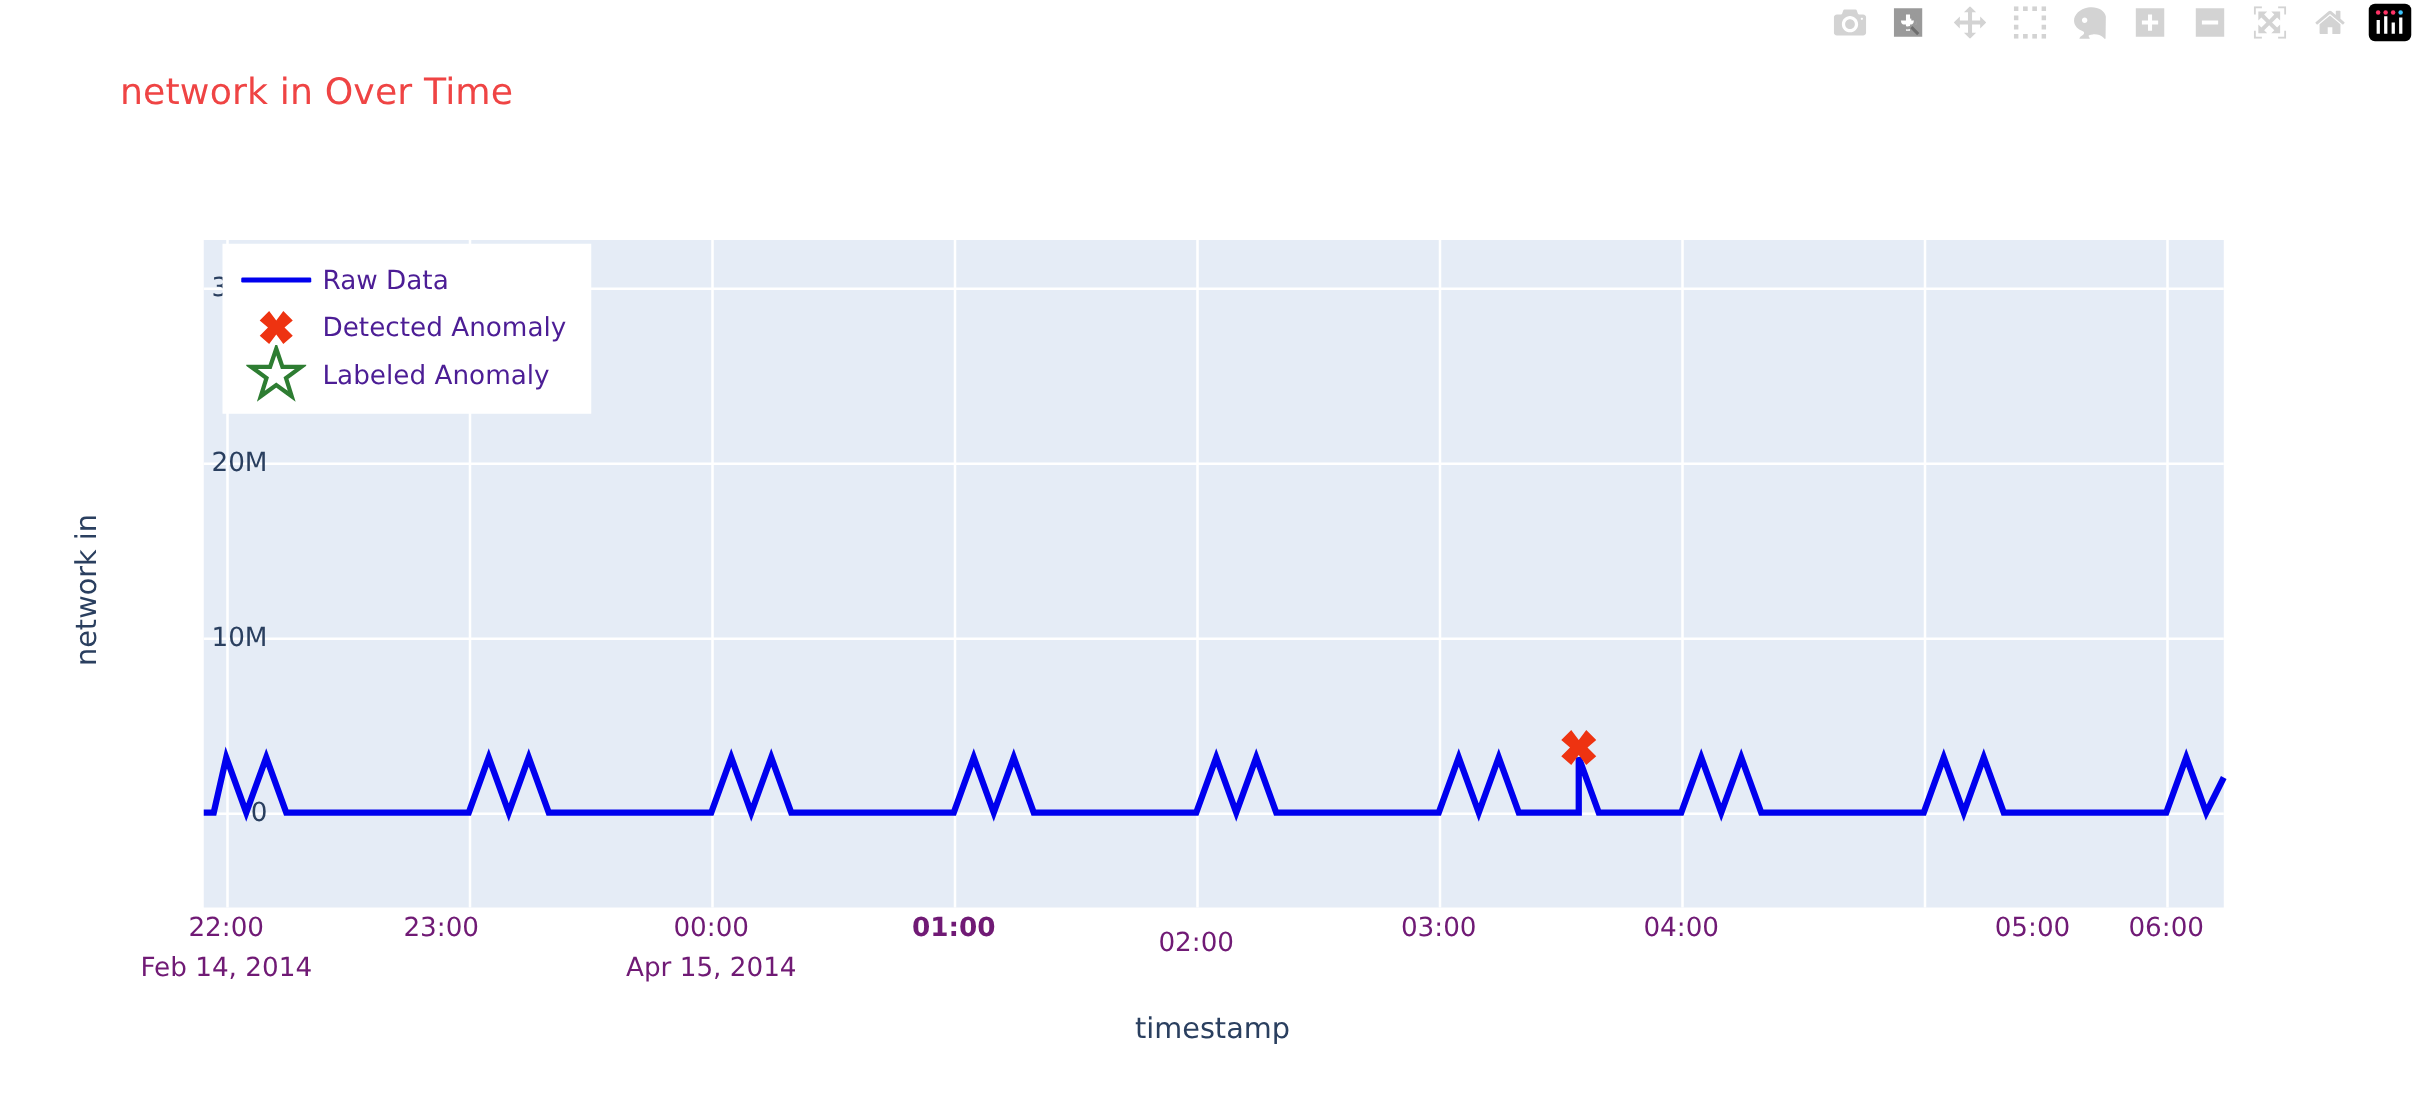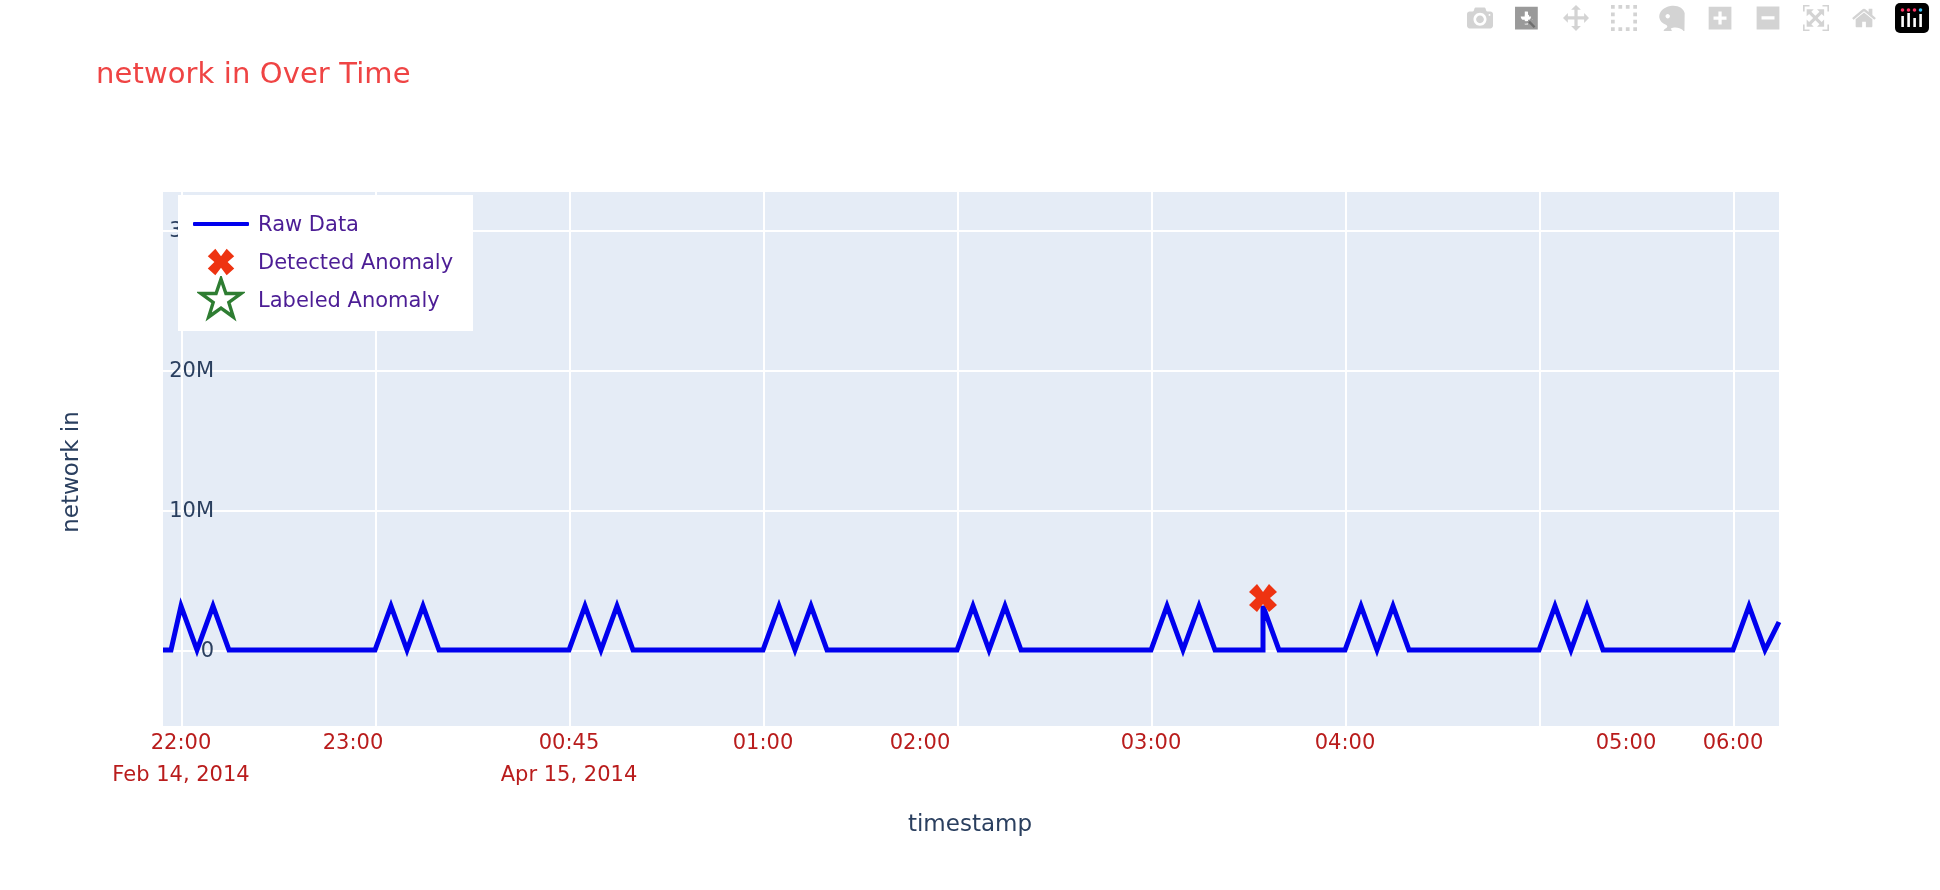--- a/index.html
+++ b/index.html
@@ -106,21 +106,21 @@
     text-align: right;
     font-size: 21px;
     color: #2a3f5f;
     white-space: nowrap;
     transform: translateY(-50%);
   }
   .xtick {
     position: absolute;
     top: 730px;
     font-size: 21px;
-    color: #b91c1c;
+    color: #701a75;
     white-space: nowrap;
     transform: translateX(-50%);
     text-align: center;
   }
   .xtick .sub {
     display: block;
     margin-top: 8px;
   }
 
   
@@ -318,27 +318,27 @@
   <div class="ytick" style="top:650px;">0</div>
 
   <div class="xtick" style="left:181px;">
     <span>22:00</span>
     <span class="sub">Feb 14, 2014</span>
   </div>
   <div class="xtick" style="left:353px;">
     <span>23:00</span>
   </div>
   <div class="xtick" style="left:569px;">
-    <span>00:45</span>
+    <span>00:00</span>
     <span class="sub">Apr 15, 2014</span>
   </div>
-  <div class="xtick" style="left:763px;">
+  <div class="xtick" style="left:763px;font-weight:bold;">
     <span>01:00</span>
   </div>
-  <div class="xtick" style="left:920px;">
+  <div class="xtick" style="left:957px;margin-top:12px;">
     <span>02:00</span>
   </div>
   <div class="xtick" style="left:1151px;">
     <span>03:00</span>
   </div>
   <div class="xtick" style="left:1345px;">
     <span>04:00</span>
   </div>
   <div class="xtick" style="left:1626px;">
     <span>05:00</span>

